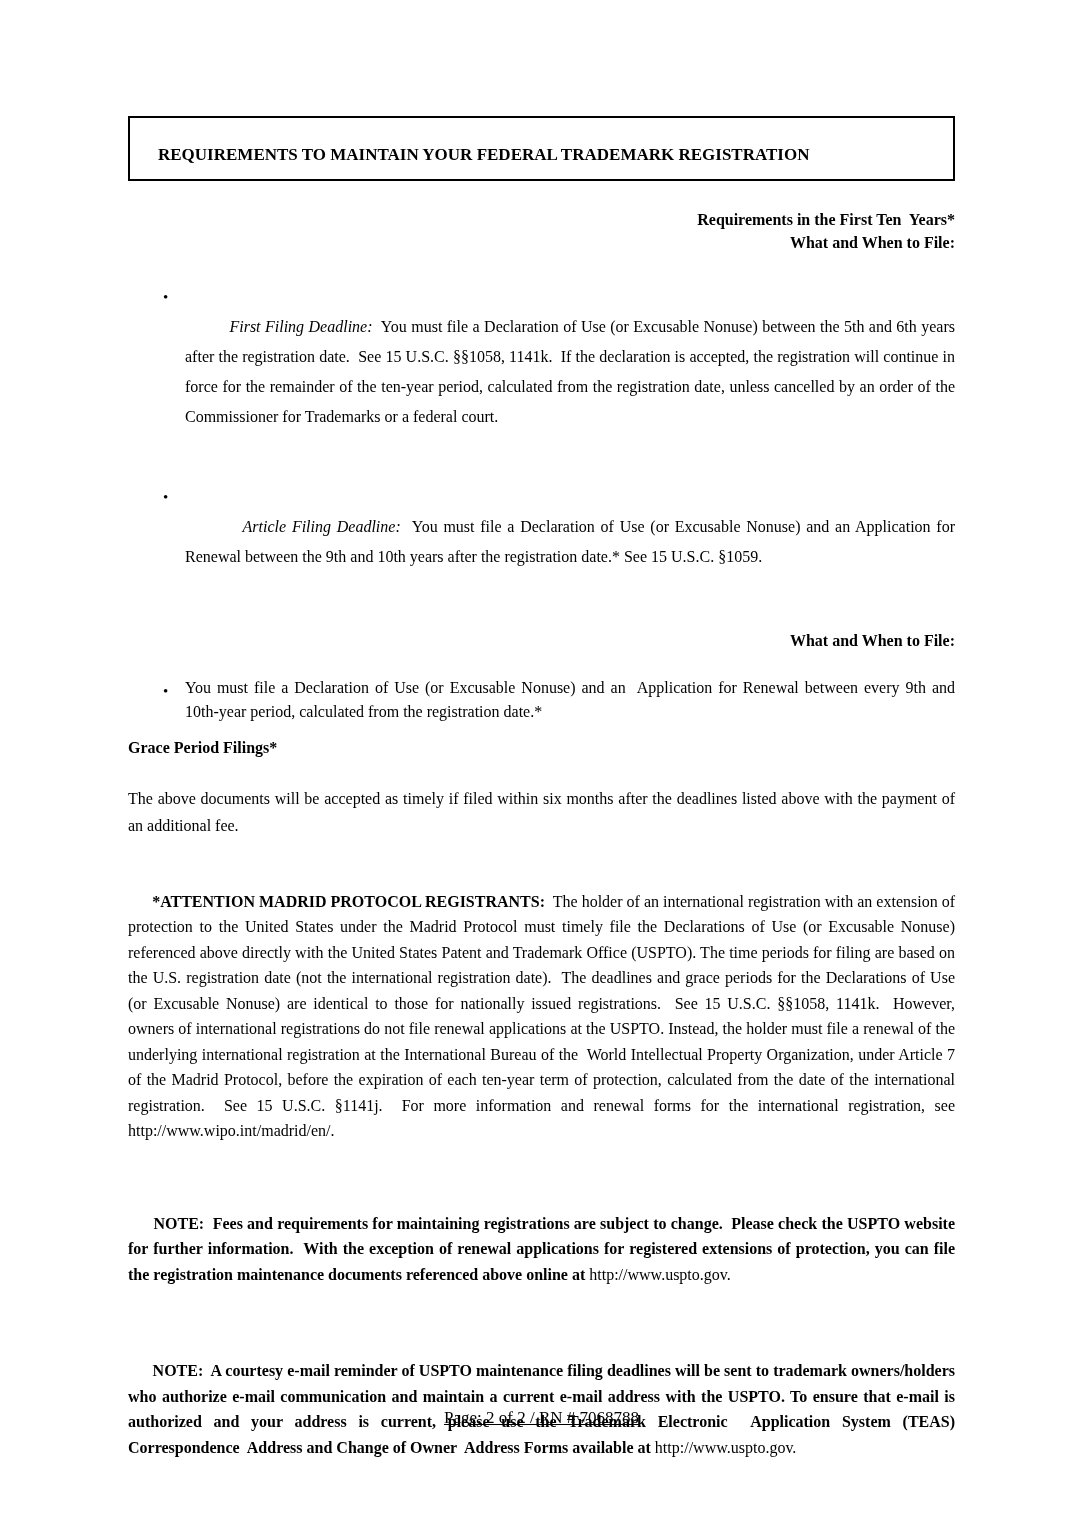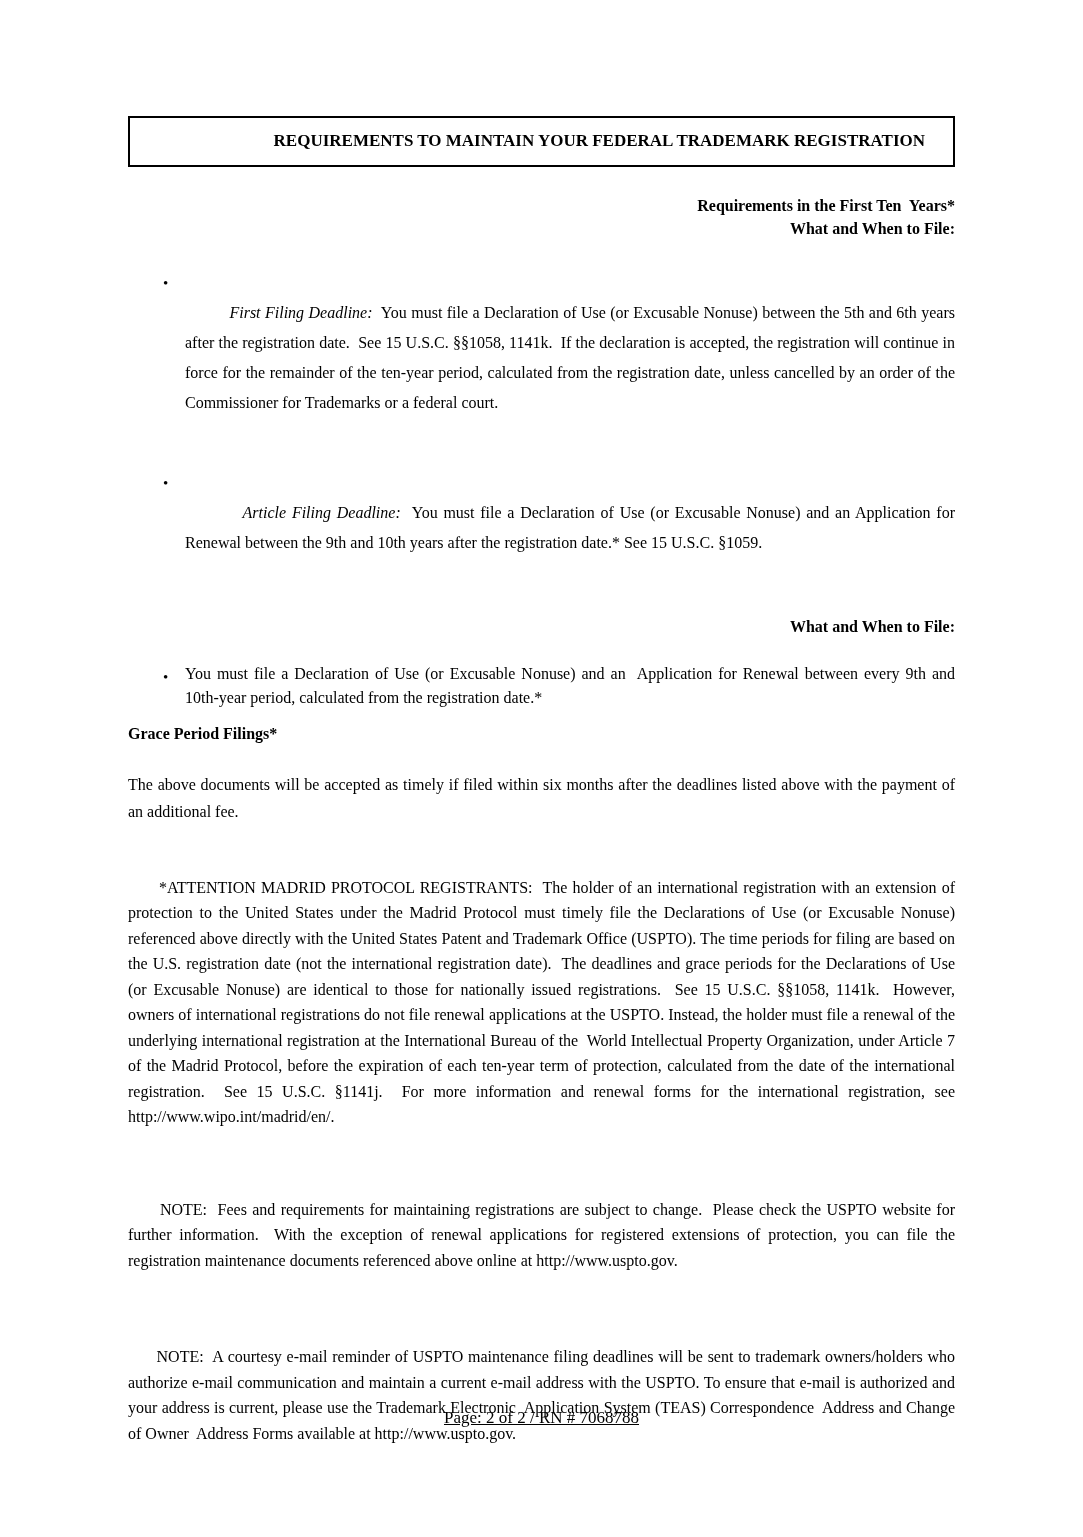--- a/index.html
+++ b/index.html
@@ -11,22 +11,22 @@
     color: #000000;
     font-family: "Liberation Serif", "DejaVu Serif", serif;
     font-size: 16px;
     overflow: hidden;
   }
   .content { padding: 0 128px; }
 
   .warning-box {
     margin-top: 116px;
     border: 2px solid #000000;
-    text-align: right;
-    padding: 11px 28px 13px 28px;
+    text-align: left;
+    padding: 25px 28px 13px 28px;
   }
   .box-title {
     font-weight: bold;
     font-size: 17px;
     line-height: 23px;
     white-space: pre-wrap;
   }
   .box-warning {
     font-weight: bold;
     font-size: 17px;
@@ -55,21 +55,21 @@
     flex: 1;
     text-align: justify;
     white-space: pre-wrap;
     line-height: 30px;
   }
   .btext.tight { line-height: 24px; }
   .bullet.gap-after { margin-bottom: 20px; }
   .bullets.single { margin-top: 24px; }
 
   .bi { font-weight: normal; font-style: italic; }
-  .b  { font-weight: normal; }
+  .b  { font-weight: bold; }
 
   .para {
     text-align: justify;
     white-space: pre-wrap;
     line-height: 25.5px;
   }
   .grace-head { margin-top: 12px; }
   .grace-body { margin-top: 26px; line-height: 27px; }
   .madrid { margin-top: 24px; }
   .note1 { margin-top: 16px; }

